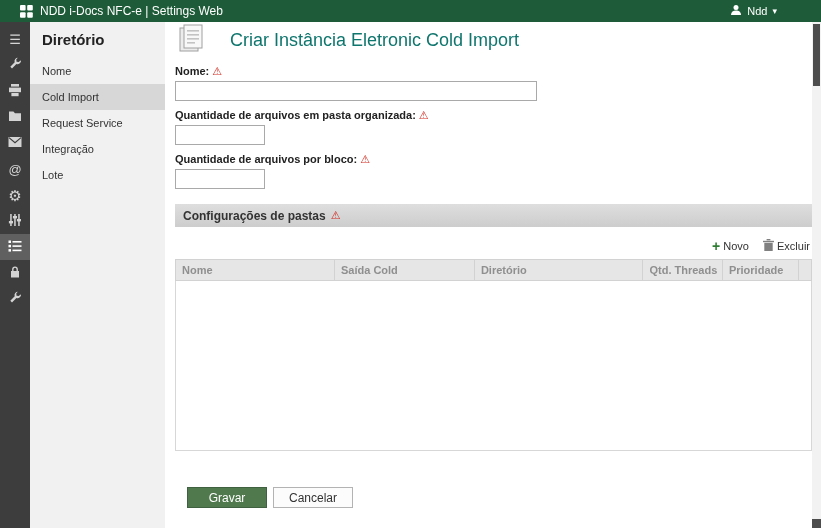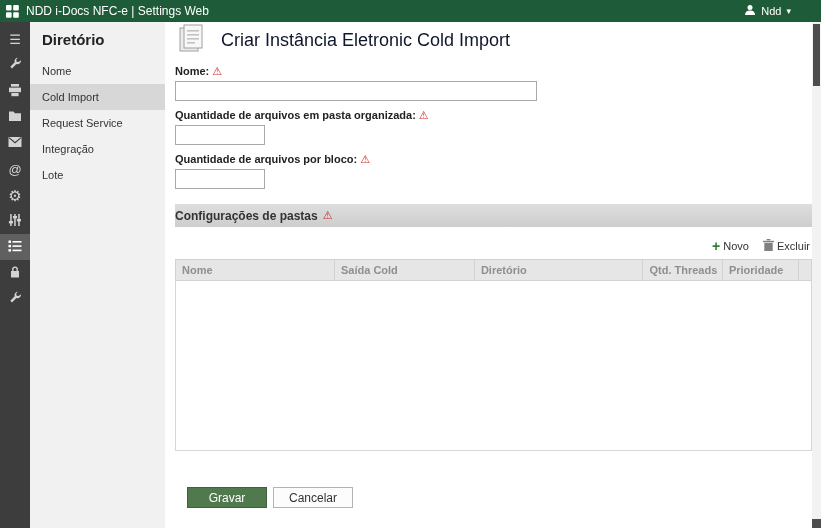--- a/index.html
+++ b/index.html
@@ -3,21 +3,21 @@
 <meta charset="utf-8">
 <style>
   * { box-sizing: border-box; }
   html,body { margin:0; padding:0; }
   body {
     width:821px; height:528px; overflow:hidden; position:relative;
     font-family:"Liberation Sans", sans-serif; background:#fff;
   }
 
   
-  .topbar { height:22px; background:#1e5b38; display:flex; align-items:center; gap:7px; padding:0 6px; color:#fff; }
+  .topbar { height:22px; background:#1e5b38; display:flex; align-items:center; gap:7px; padding:0 20px; color:#fff; }
   .logo { display:flex; align-items:center; }
   .tb-title { font-size:12px; white-space:nowrap; }
   .tb-user { margin-left:auto; display:flex; align-items:center; gap:5px; font-size:11px; margin-right:24px; cursor:pointer;justify-content:center; }
   .chev { font-size:9px; line-height:1; }
 
   
   .shell { display:flex; height:506px; }
 
   
   .rail { width:30px; background:#3d3d3d; display:flex; flex-direction:column; padding-top:4px; flex:0 0 30px; }
@@ -30,30 +30,30 @@
 
   
   .sidebar { width:135px; background:#f1f1f1; flex:0 0 135px; }
   .sb-title { font-size:15px; font-weight:bold; color:#222; padding:9px 12px 10px; }
   .sb-item { font-size:11px; color:#333; padding:7px 12px; cursor:pointer; }
   .sb-item.selected { background:#d7d7d7; }
 
   
   .content { flex:1; padding:2px 9px 0 10px; position:relative; }
   .page-header { display:flex; align-items:center; gap:6px; height:33px; margin-bottom:2px; }
-  .page-title { font-size:18px; font-weight:400; color:#0f172a; margin:8px; white-space:nowrap; }
+  .page-title { font-size:18px; font-weight:400; color:#0f766e; margin:17px; white-space:nowrap; }
 
   .field { margin-top:8px; }
   .field label { display:flex; align-items:center; gap:3px; font-size:11px; font-weight:bold; color:#222; margin-bottom:4px; }
   .warn { color:#d02b20; font-size:11px; font-weight:normal; line-height:1; }
   .input { border:1px solid #a9a9a9; height:20px; font-size:12px; padding:0 4px; font-family:inherit; display:block; }
   .input.wide { width:362px; }
   .input.small { width:90px; }
 
-  .section-bar { margin-top:15px; height:23px; background:linear-gradient(#dedede,#cdcdcd); display:flex; align-items:center; gap:5px; padding:0 0; font-size:12px; font-weight:bold; color:#333; }
+  .section-bar { margin-top:15px; height:23px; background:linear-gradient(#dedede,#cdcdcd); display:flex; align-items:center; gap:5px; padding:0 8px; font-size:12px; font-weight:bold; color:#333; }
 
   .toolbar { display:flex; justify-content:flex-end; align-items:center; gap:14px; margin:12px 2px 6px 0; font-size:11px; color:#333; }
   .tb-btn { display:flex; align-items:center; gap:3px; cursor:pointer; }
   .plus { color:#2f7d33; font-weight:bold; font-size:14px; line-height:1; }
 
   table { width:100%; border-collapse:collapse; table-layout:fixed; }
   th { background:#e6e6e6; border:1px solid #d2d2d2; font-size:11px; font-weight:bold; color:#8f8f8f; text-align:left; padding:4px 6px; overflow:hidden; white-space:nowrap; height:20px; }
   .table-body { height:170px; border:1px solid #d7d7d7; border-top:none; background:#fff; }
 
   .actions { margin-top:36px; display:flex; gap:6px;padding-left:12px; }

